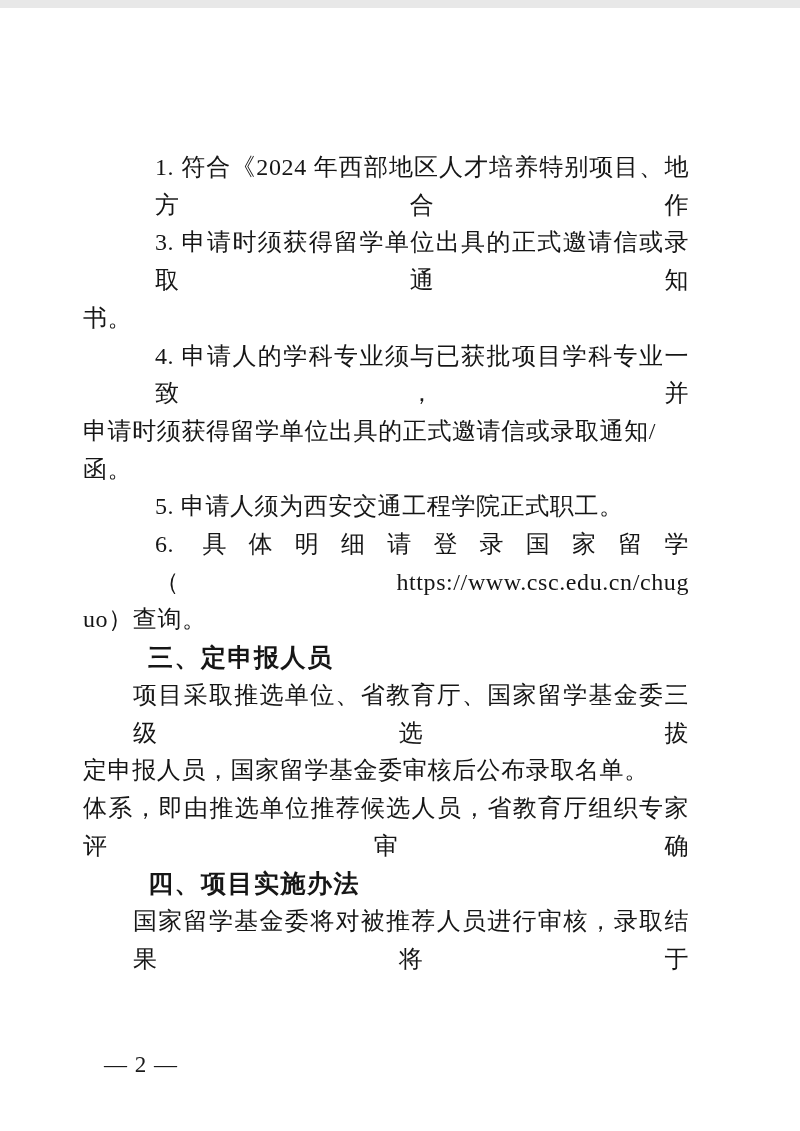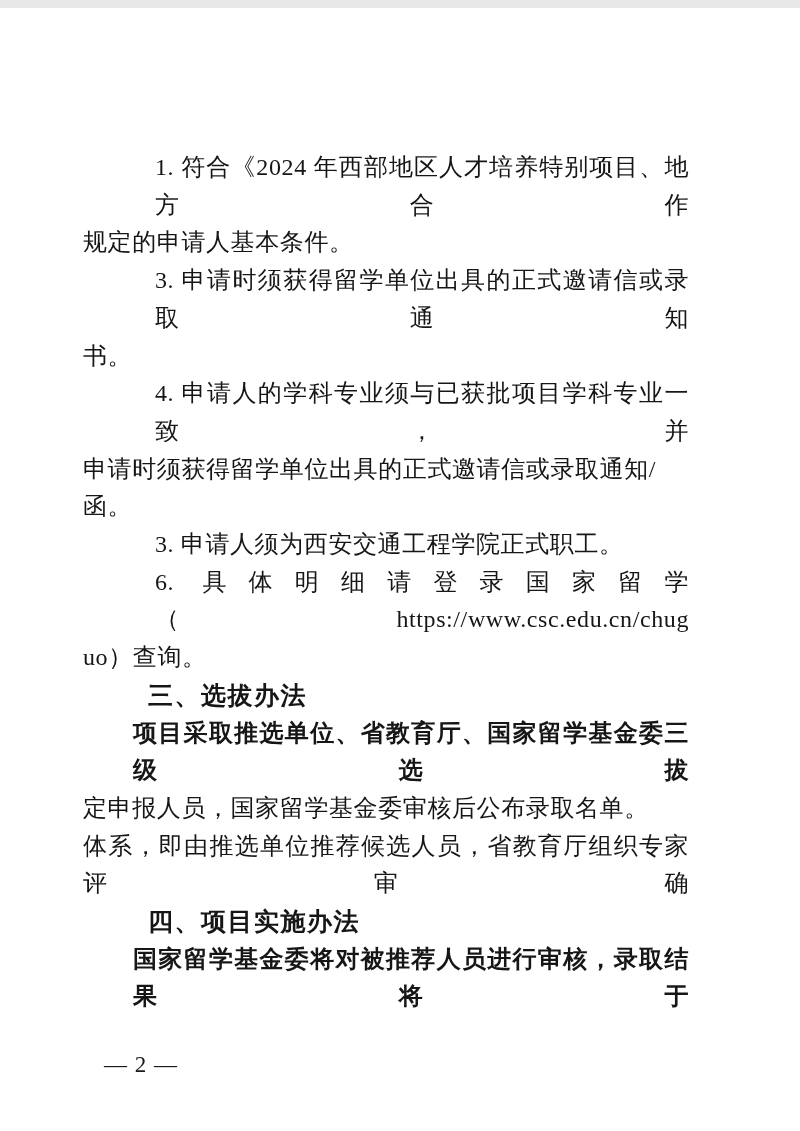--- a/index.html
+++ b/index.html
@@ -20,21 +20,21 @@
     width: 606px;
     font-size: 24px;
     line-height: 37.7px;
     letter-spacing: 0.6px;
   }
   .line { min-height: 37.7px; }
   
   .j { text-align: justify; text-align-last: justify; }
   
   .ind-item  { padding-left: 72px; }  
-  .ind-para  { padding-left: 50px; font-weight: bold; }  
+  .ind-para  { padding-left: 50px; }  
   .ind-head  { padding-left: 65px; }  
   .heading {
     font-family: "Liberation Sans", "DejaVu Sans", sans-serif;
     font-weight: 700;
     font-size: 25px;
     letter-spacing: 1.5px;
   }
   .footer {
     position: absolute;
     left: 104px;
@@ -43,30 +43,29 @@
     letter-spacing: 1px;
     color: #1a1a1a;
   }
 </style>
 </head>
 <body>
 
 <div class="page">
   <div class="content">
     <div class="line j ind-item">1. 符合《2024 年西部地区人才培养特别项目、地方合作</div>
-    <div class="line">规定的申请人基本条件。</div>
     <div class="line j ind-item">3. 申请时须获得留学单位出具的正式邀请信或录取通知</div>
     <div class="line">书。</div>
     <div class="line j ind-item">4. 申请人的学科专业须与已获批项目学科专业一致，并</div>
     <div class="line">申请时须获得留学单位出具的正式邀请信或录取通知/函。</div>
-    <div class="line ind-item">3. 申请人须为西安交通工程学院正式职工。</div>
+    <div class="line ind-item">5. 申请人须为西安交通工程学院正式职工。</div>
     <div class="line j ind-item">6. 具体明细请登录国家留学（https://www.csc.edu.cn/chug</div>
     <div class="line">uo）查询。</div>
 
-    <div class="line heading ind-head">三、选拔办法</div>
+    <div class="line heading ind-head">三、定申报人员</div>
     <div class="line j ind-para">项目采取推选单位、省教育厅、国家留学基金委三级选拔</div>
     <div class="line">定申报人员，国家留学基金委审核后公布录取名单。</div>
     <div class="line j">体系，即由推选单位推荐候选人员，省教育厅组织专家评审确</div>
 
     <div class="line heading ind-head">四、项目实施办法</div>
     <div class="line j ind-para">国家留学基金委将对被推荐人员进行审核，录取结果将于</div>
 
   </div>
 
   <div class="footer">— 2 —</div>

